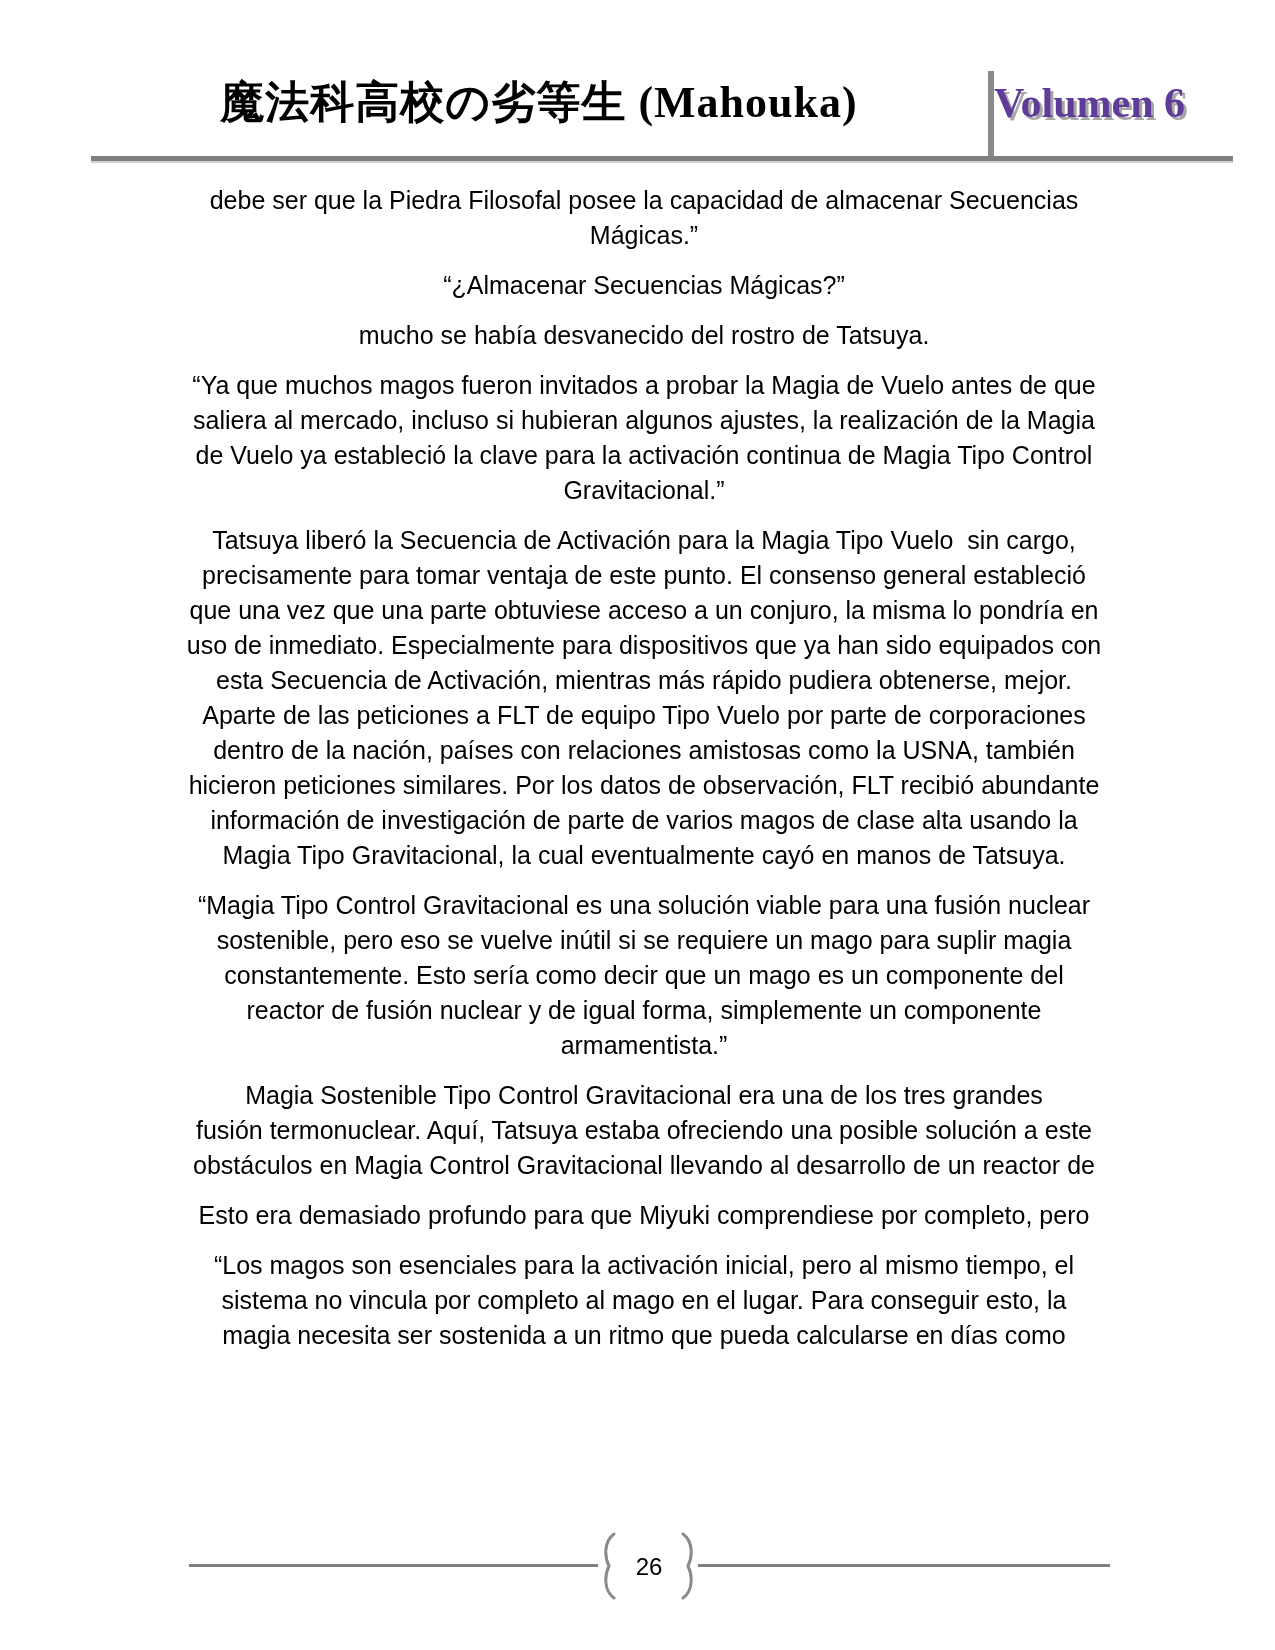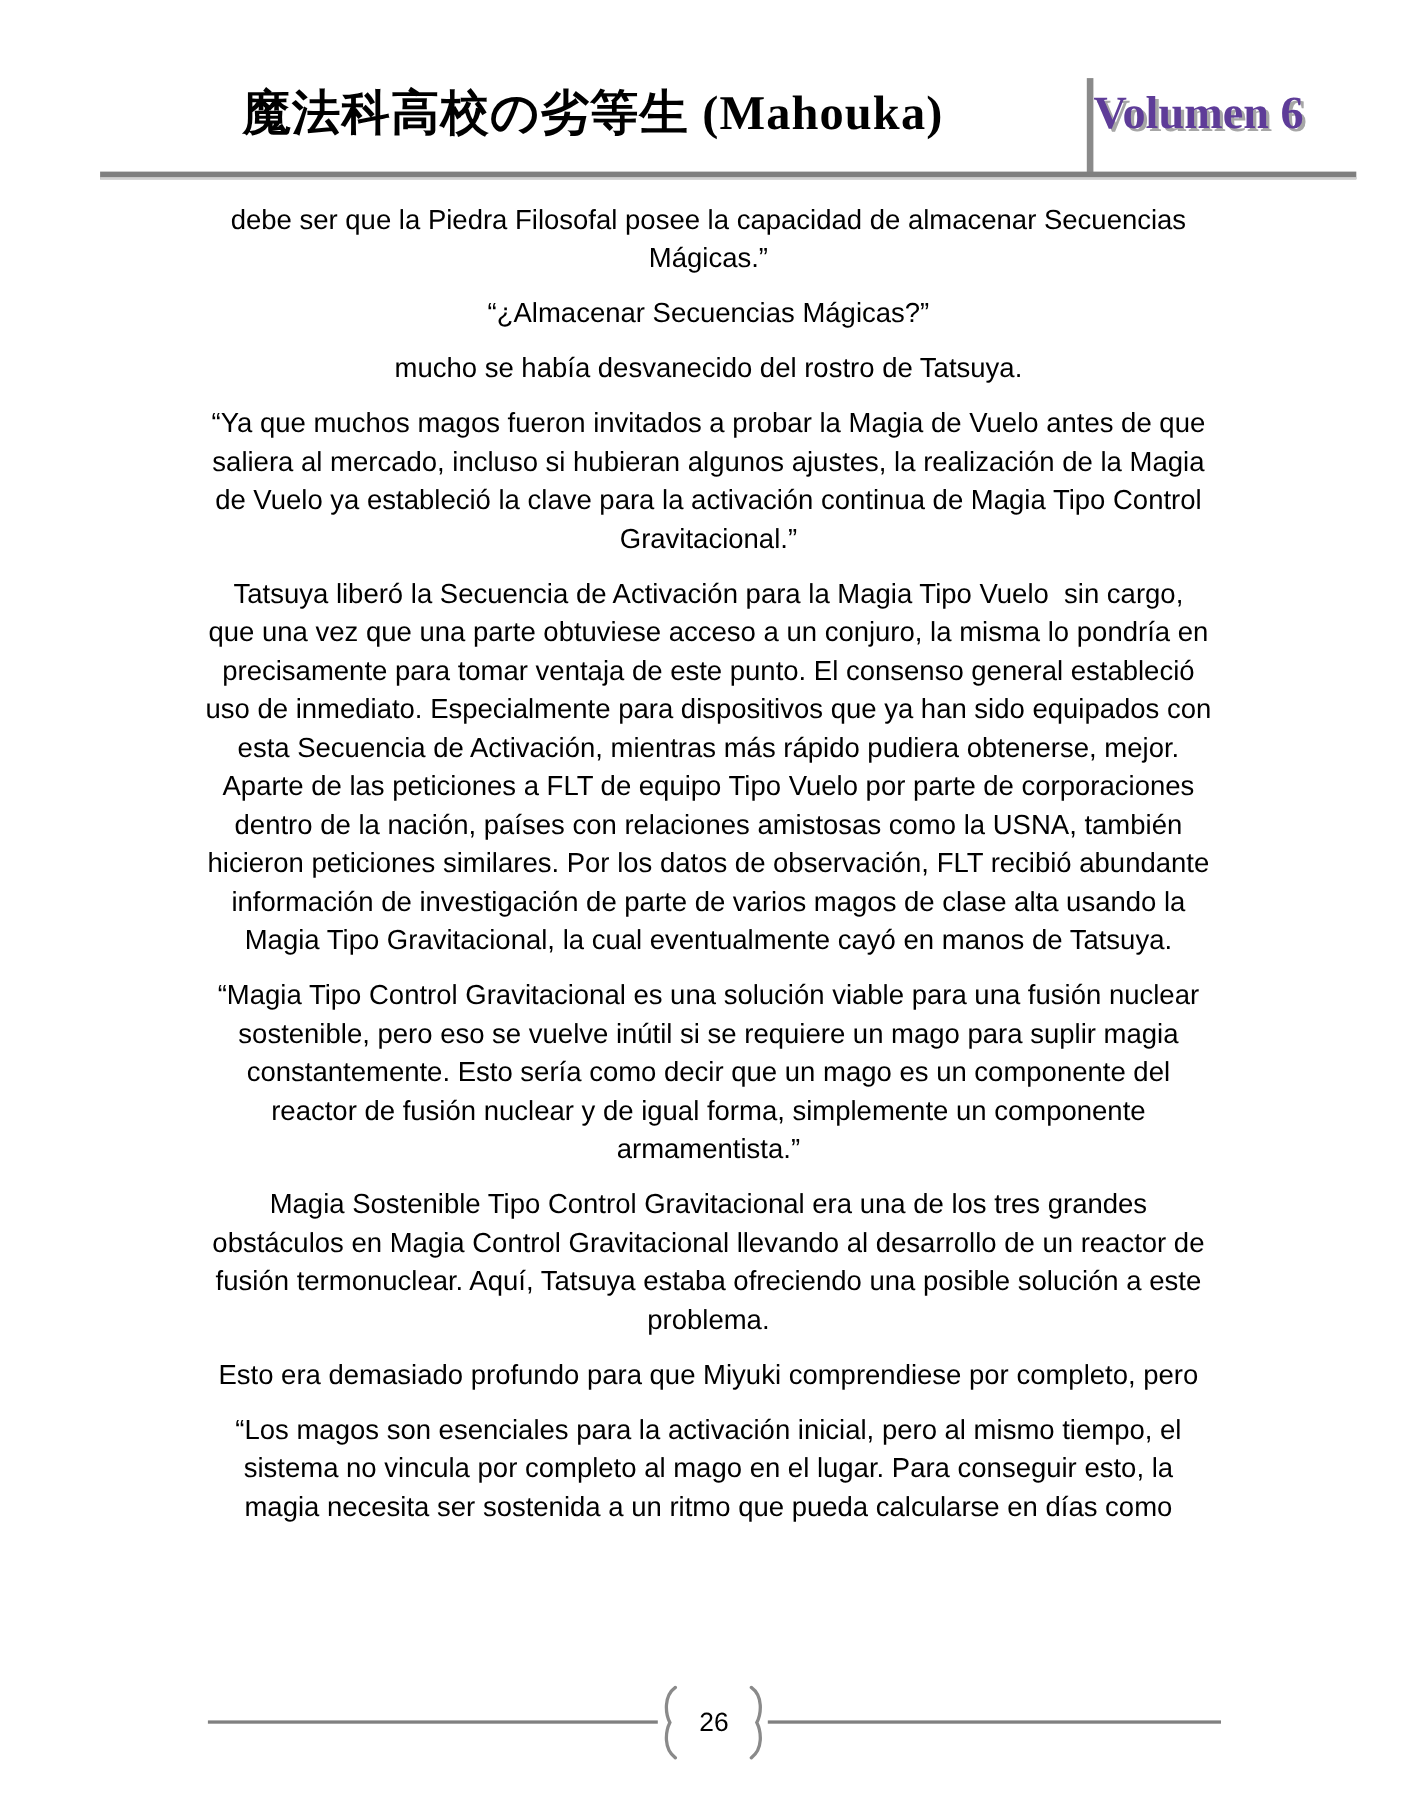--- a/index.html
+++ b/index.html
@@ -136,42 +136,41 @@
         <div class="text-line">mucho se había desvanecido del rostro de Tatsuya.</div>
       </div>
       <div class="paragraph">
         <div class="text-line">“Ya que muchos magos fueron invitados a probar la Magia de Vuelo antes de que</div>
         <div class="text-line">saliera al mercado, incluso si hubieran algunos ajustes, la realización de la Magia</div>
         <div class="text-line">de Vuelo ya estableció la clave para la activación continua de Magia Tipo Control</div>
         <div class="text-line">Gravitacional.”</div>
       </div>
       <div class="paragraph">
         <div class="text-line">Tatsuya liberó la Secuencia de Activación para la Magia Tipo Vuelo  sin cargo,</div>
+        <div class="text-line">precisamente para tomar ventaja de este punto. El consenso general estableció</div>
         <div class="text-line">que una vez que una parte obtuviese acceso a un conjuro, la misma lo pondría en</div>
-        <div class="text-line">precisamente para tomar ventaja de este punto. El consenso general estableció</div>
         <div class="text-line">uso de inmediato. Especialmente para dispositivos que ya han sido equipados con</div>
         <div class="text-line">esta Secuencia de Activación, mientras más rápido pudiera obtenerse, mejor.</div>
         <div class="text-line">Aparte de las peticiones a FLT de equipo Tipo Vuelo por parte de corporaciones</div>
         <div class="text-line">dentro de la nación, países con relaciones amistosas como la USNA, también</div>
         <div class="text-line">hicieron peticiones similares. Por los datos de observación, FLT recibió abundante</div>
         <div class="text-line">información de investigación de parte de varios magos de clase alta usando la</div>
         <div class="text-line">Magia Tipo Gravitacional, la cual eventualmente cayó en manos de Tatsuya.</div>
       </div>
       <div class="paragraph">
         <div class="text-line">“Magia Tipo Control Gravitacional es una solución viable para una fusión nuclear</div>
         <div class="text-line">sostenible, pero eso se vuelve inútil si se requiere un mago para suplir magia</div>
         <div class="text-line">constantemente. Esto sería como decir que un mago es un componente del</div>
         <div class="text-line">reactor de fusión nuclear y de igual forma, simplemente un componente</div>
         <div class="text-line">armamentista.”</div>
       </div>
       <div class="paragraph">
         <div class="text-line">Magia Sostenible Tipo Control Gravitacional era una de los tres grandes</div>
+        <div class="text-line">fusión termonuclear. Aquí, Tatsuya estaba ofreciendo una posible solución a este</div>
         <div class="text-line">obstáculos en Magia Control Gravitacional llevando al desarrollo de un reactor de</div>
-        <div class="text-line">fusión termonuclear. Aquí, Tatsuya estaba ofreciendo una posible solución a este</div>
-        <div class="text-line">problema.</div>
       </div>
       <div class="paragraph">
         <div class="text-line">Esto era demasiado profundo para que Miyuki comprendiese por completo, pero</div>
       </div>
       <div class="paragraph">
         <div class="text-line">“Los magos son esenciales para la activación inicial, pero al mismo tiempo, el</div>
         <div class="text-line">sistema no vincula por completo al mago en el lugar. Para conseguir esto, la</div>
         <div class="text-line">magia necesita ser sostenida a un ritmo que pueda calcularse en días como</div>
       </div>
     </main>

